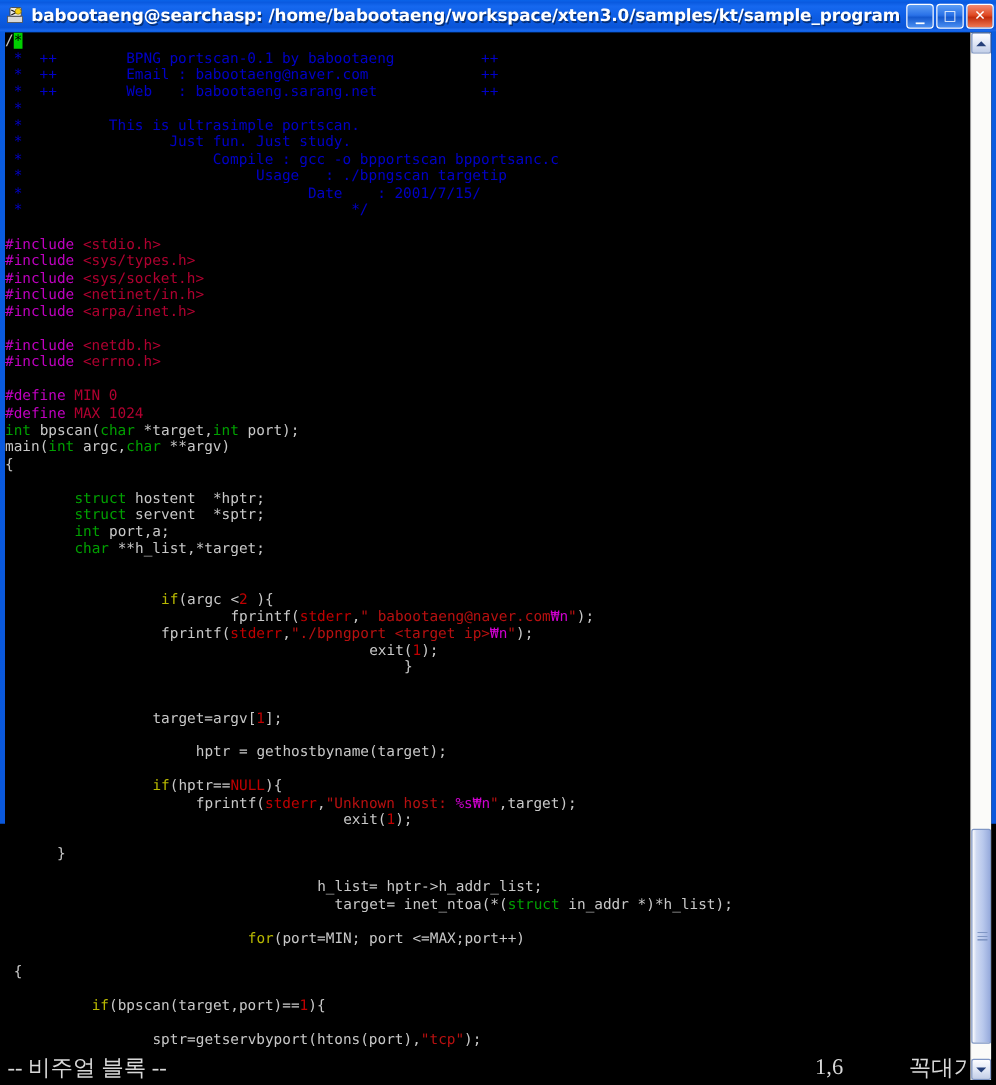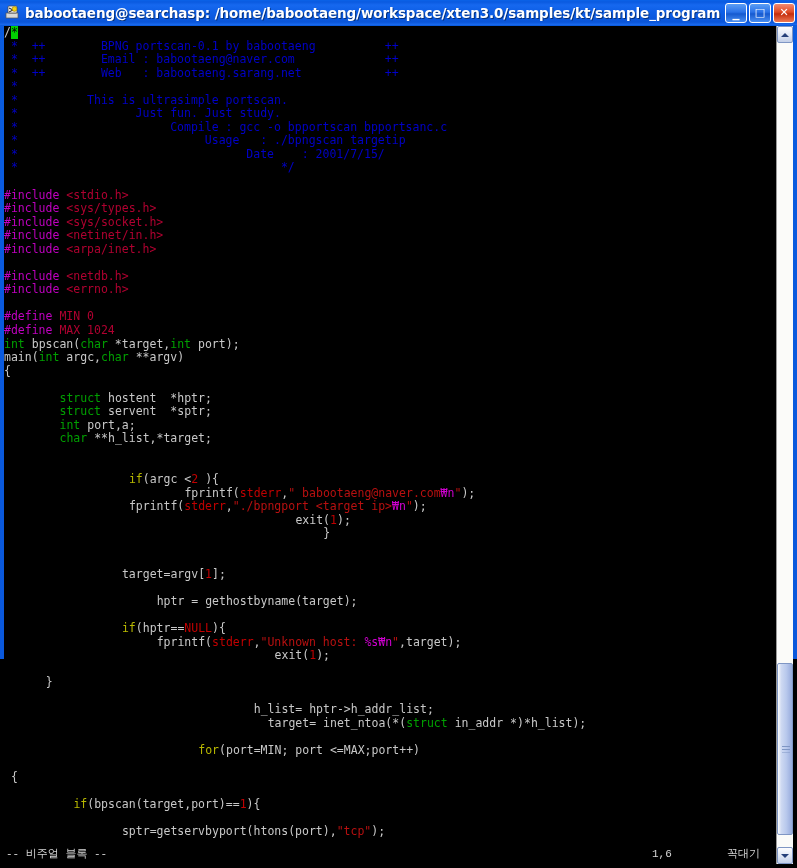--- a/index.html
+++ b/index.html
@@ -115,22 +115,22 @@
   .c-ident    { color: #c8c8c8; }
   .cursor     { background: #00d000; color: #000000; }
 
   
   #statusbar {
     position: absolute;
     left: 0; top: 817px;
     width: 789px; height: 21px;
     background: #000000;
     color: #d8d8d8;
-    font-family: Liberation Mono, monospace;
-    font-size: 11px;
+    font-family: Liberation Serif, serif;
+    font-size: 18px;
     display: flex; align-items: center;
   }
   #status-mode { position: absolute; left: 2px; white-space: pre; }
   #status-pos  { position: absolute; left: 648px; white-space: pre; }
   #status-loc  { position: absolute; left: 723px; white-space: pre; }
 
   
   #scrollbar {
     position: absolute;
     left: 772px; top: 0;

